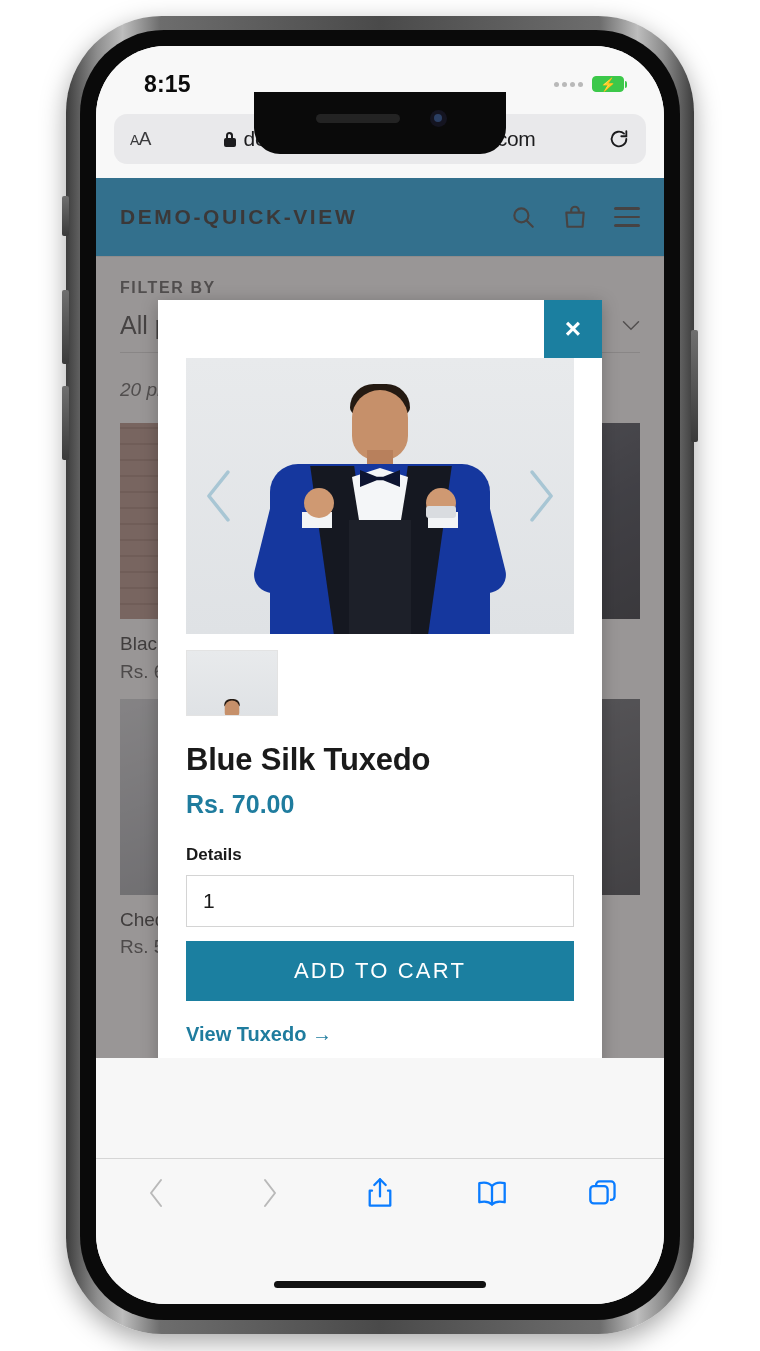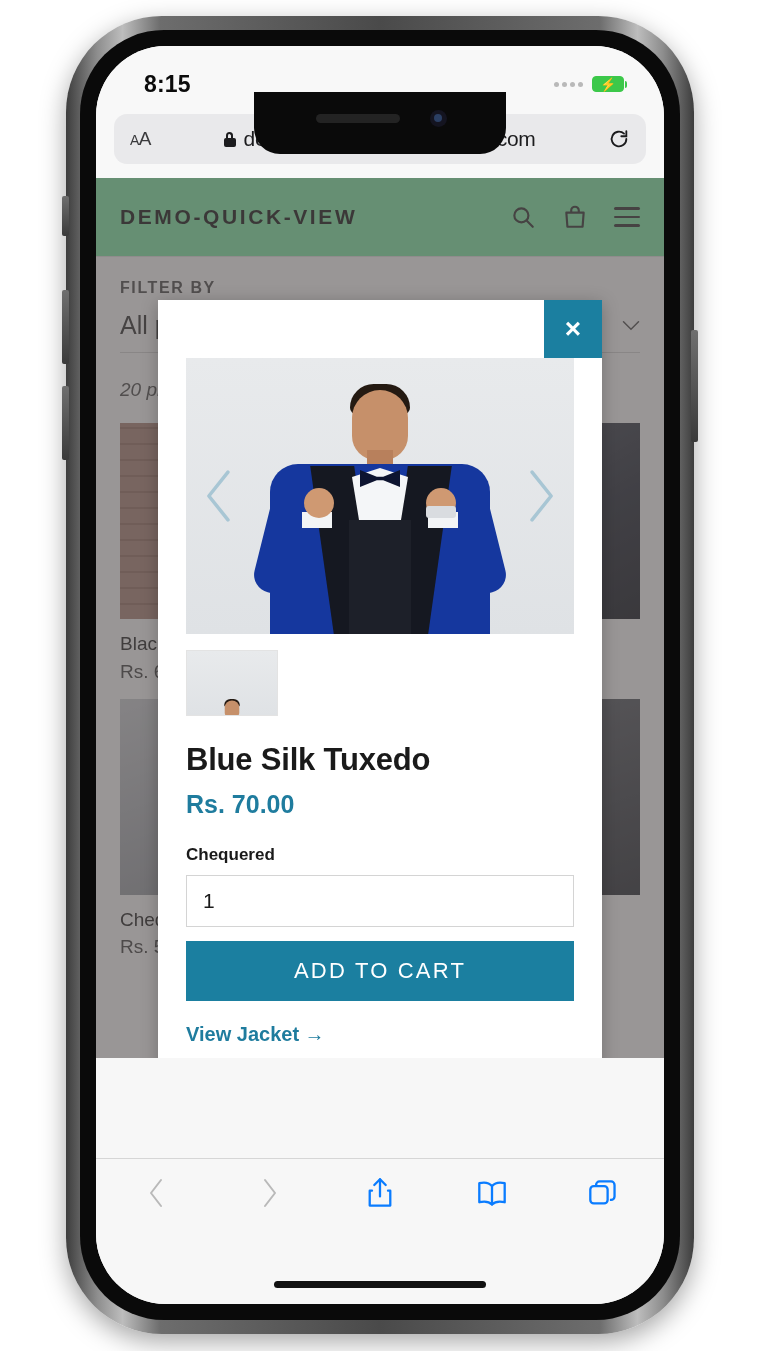--- a/index.html
+++ b/index.html
@@ -149,21 +149,21 @@
   
   .webview {
     position: relative;
     height: 880px;
     background: #ffffff;
     overflow: hidden;
   }
   .site-header {
     display: flex; align-items: center; justify-content: space-between;
     padding: 26px 24px;
-    background: #86efac;
+    background: #0ea5e9;
     border-bottom: 1px solid #e6e6e6;
   }
   .site-logo {
     font-size: 21px; font-weight: 700; color: #1f1f1f;
     letter-spacing: 2.6px;
   }
   .header-icons { display: flex; align-items: center; gap: 26px; }
   .hdr-icon { width: 26px; height: 26px; color: #3a3a3a; display:block; }
   .hamburger { width: 26px; display: flex; flex-direction: column; gap: 6px; }
   .hamburger span { display: block; height: 2.5px; background: #3a3a3a; border-radius: 2px; }
@@ -519,24 +519,24 @@
               <div class="hair"></div>
                 <div class="head"></div>
 
             </div>
           </div>
         </div>
 
         <div class="qv-body">
           <div class="qv-title">Blue Silk Tuxedo</div>
           <div class="qv-price">Rs. 70.00</div>
-          <div class="qv-qty-label">Chequered</div>
+          <div class="qv-qty-label">Details</div>
           <input class="qv-qty-input" type="text" value="1" style="">
           <button class="qv-add-btn">ADD TO CART</button>
-          <a class="qv-details-link" href="#">View Jacket →</a>
+          <a class="qv-details-link" href="#">View Tuxedo →</a>
         </div>
       </div>
 
     </div>
 
     <div class="safari-bottom">
       <div class="toolbar-row">
         <svg class="tb-icon disabled" viewBox="0 0 24 32" fill="none" stroke="currentColor" stroke-width="2" stroke-linecap="round" stroke-linejoin="round">
           <path d="M16 3L6 16l10 13"></path>
         </svg>

